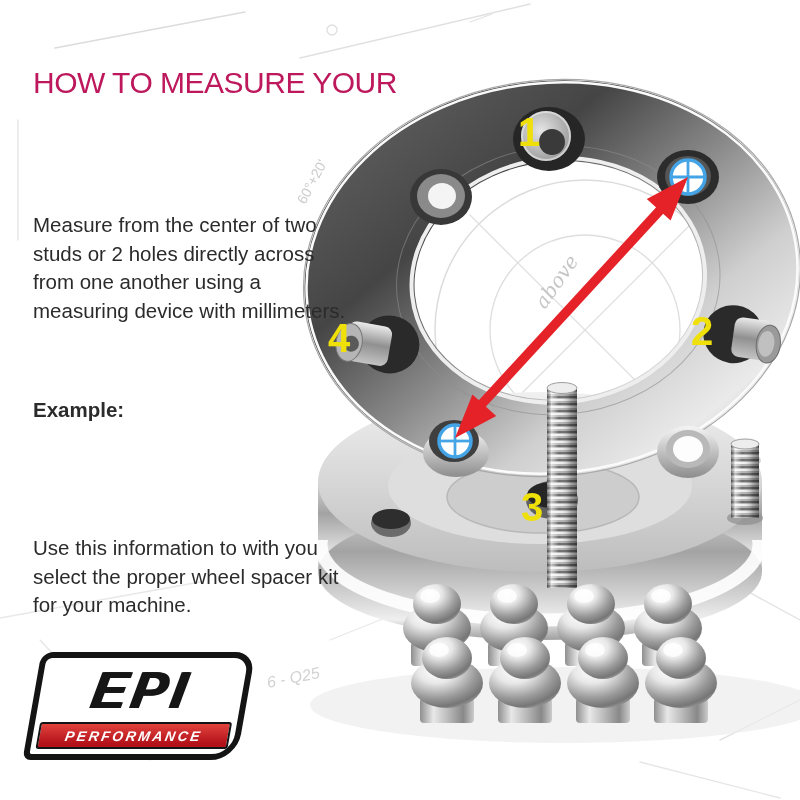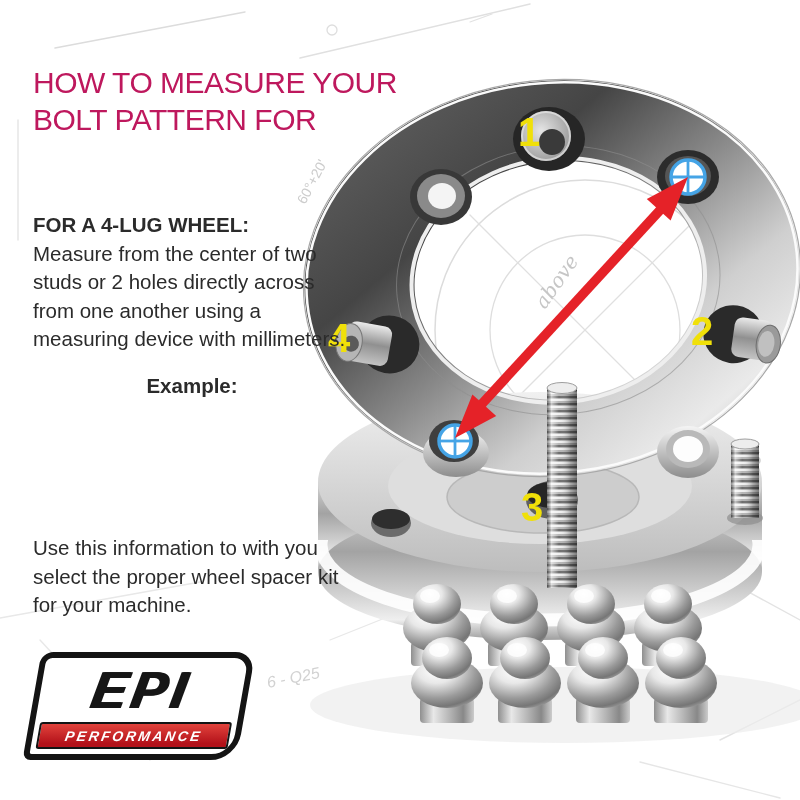--- a/index.html
+++ b/index.html
@@ -15,21 +15,21 @@
     color:#be185d; font-weight:normal; font-size:30px; line-height:37px;
     letter-spacing:-0.5px;
     margin-top:15px;
   }
   .copy {
     left:33px; width:318px; color:#2b2b2b;
     font-size:20.5px; line-height:28.5px;
   }
   .copy .h { font-weight:bold; }
   #para-lug { top:211px; }
-  #para-example { top:372px;text-align:center; }
+  #para-example { top:396px; }
   #para-closing { top:534px; }
 
   .epi { left:32px; top:652px; width:214px; height:108px; transform:skewX(-10deg); }
   .epi-box {
     width:100%; height:100%; box-sizing:border-box; background:#ffffff;
     border:6px solid #141414; border-radius:12px 20px 26px 8px;
     display:flex; flex-direction:column; align-items:center; justify-content:space-between;
   }
   .epi-brand {
     font-size:52px; font-weight:bold; font-style:italic; letter-spacing:5px;
@@ -285,25 +285,23 @@
   <g font-weight="bold" font-size="40" text-anchor="middle" font-family="Liberation Sans, sans-serif">
     <text x="529" y="146" fill="#f0e009">1</text>
     <text x="702" y="345" fill="#f0e009">2</text>
     <text x="532" y="521" fill="#f0e009">3</text>
     <text x="339" y="352" fill="#f0e009">4</text>
   </g>
 </svg>
 
 <div class="overlay title">
   <div>HOW TO MEASURE YOUR</div>
-  <div>BOLT PATTERN FOR</div>
 </div>
 
 <div id="para-lug" class="overlay copy">
-  <div class="h">FOR A 4-LUG WHEEL:</div>
   <div>Measure from the center of two studs or 2 holes directly across from one another using a measuring device with millimeters.</div>
 </div>
 
 <div id="para-example" class="overlay copy">
   <div class="h">Example:</div>
 </div>
 
 <div id="para-closing" class="overlay copy">
   <div>Use this information to with you select the proper wheel spacer kit for your machine.</div>
 </div>

